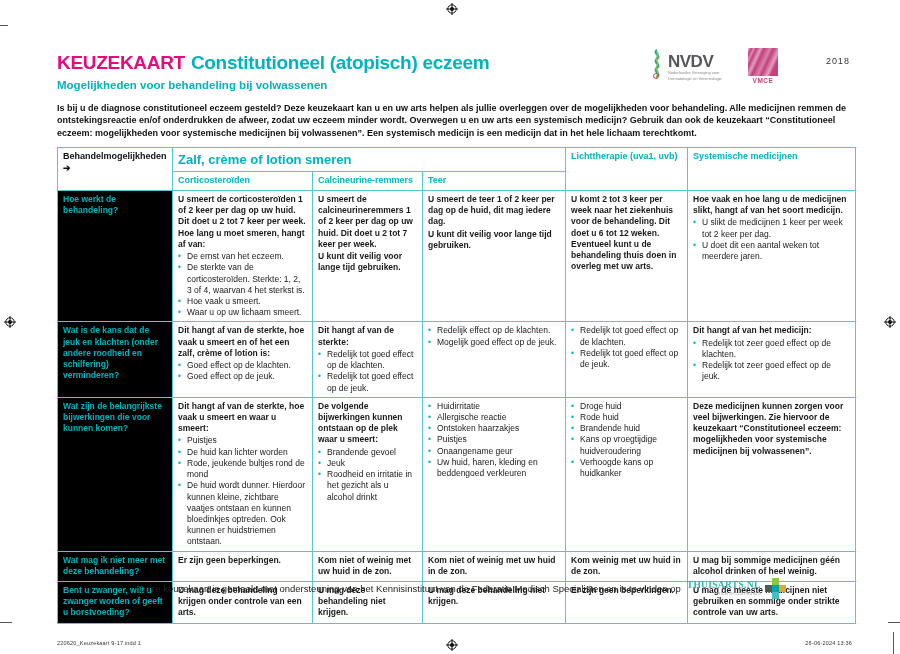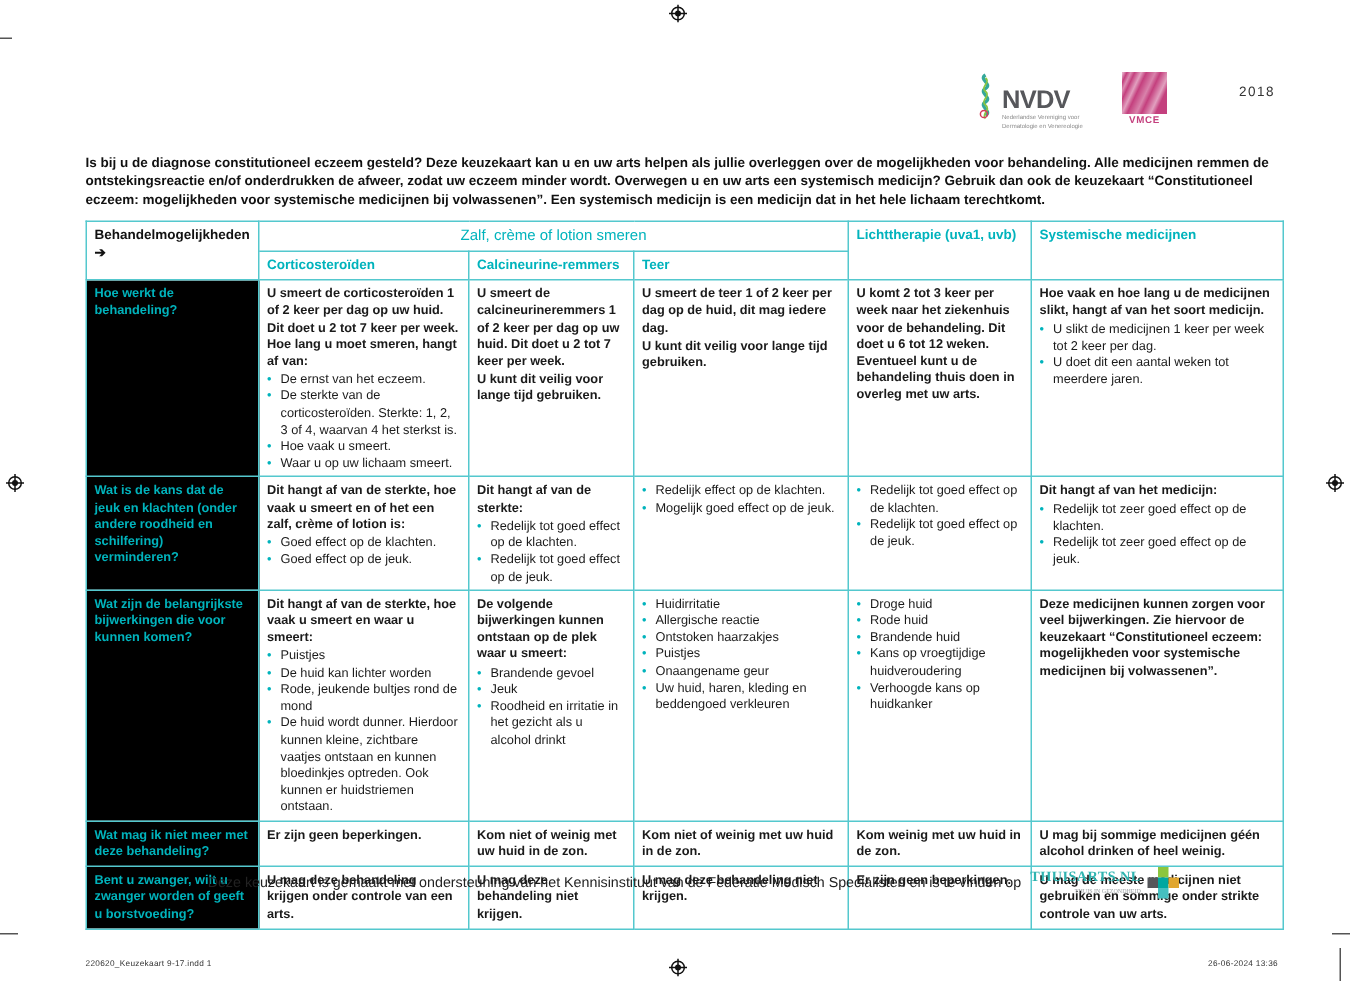--- a/index.html
+++ b/index.html
@@ -13,39 +13,39 @@
   .cropmark { position:absolute; background:#555; }
 
   
   .header { position:absolute; left:57px; top:52px; width:590px; }
   .title { font-size:19px; font-weight:bold; letter-spacing:-0.3px; }
   .title .brand { color:#e40b7d; margin-right:6px; }
   .title .rest { color:#00b3bc; }
   .subtitle { margin-top:5px; font-size:11.5px; font-weight:bold; color:#00b3bc; }
 
   .logos { position:absolute; left:648px; top:46px; width:210px; height:48px; }
-  .nvdv { position:absolute; left:0; top:2px; display:flex; align-items:flex-end; }
+  .nvdv { position:absolute; left:0; top:2px; display:flex; align-items:center; }
   .nvdv-text { margin-left:2px; }
   .nvdv-name { font-size:17px; font-weight:bold; color:#56575b; letter-spacing:-0.5px; line-height:1; }
   .nvdv-tag { font-size:4px; color:#8a8a8a; line-height:1.2; margin-top:1px; }
   .vmce { position:absolute; left:100px; top:2px; width:30px; }
   .vmce-box { width:30px; height:28px; background:#c4407e;
               background-image:linear-gradient(115deg, rgba(255,255,255,.55) 2%, transparent 8%, rgba(255,255,255,.4) 14%, transparent 20%, rgba(255,255,255,.5) 30%, transparent 38%, rgba(255,255,255,.35) 52%, transparent 60%, rgba(255,255,255,.5) 74%, transparent 82%);
   }
   .vmce-label { font-size:6.5px; font-weight:bold; color:#c4407e; text-align:center; letter-spacing:0.5px; margin-top:1px; }
   .year { position:absolute; left:178px; top:10px; font-size:9px; color:#333; letter-spacing:1px; }
 
   .intro { position:absolute; left:57px; top:102px; width:798px; font-size:9px; font-weight:bold; line-height:1.38; color:#111; }
 
   
   table.kz { position:absolute; left:57px; top:147px; width:798px; border-collapse:collapse; table-layout:fixed; }
   table.kz { border:1px solid #222; }
   table.kz td, table.kz th { border:1px solid #54c8ce; vertical-align:top; padding:3px 5px 3px 5px; font-size:8.5px; line-height:1.32; text-align:left; }
   table.kz .corner { font-size:9px; font-weight:bold; color:#111; background:#fff; }
-  table.kz .ghead { color:#00b3bc; font-weight:normal; font-size:10px; text-align:center; }
+  table.kz .ghead { color:#00b3bc; font-weight:bold; font-size:13px; }
   table.kz .chead { color:#00b3bc; font-weight:bold; font-size:9px; }
   thead tr.h1 { height:16px; }
   thead tr.h2 { height:17px; }
   tbody tr:nth-child(1) { height:122px; }
   tbody tr:nth-child(2) { height:67px; }
   tbody tr:nth-child(3) { height:137px; }
   tbody tr:nth-child(4) { height:26px; }
   tbody tr:nth-child(5) { height:36px; }
   td.qcell { background:#000000; color:#00b3bc; font-weight:bold; }
   table.kz p { margin:0 0 1px 0;font-weight:bold; }
@@ -110,20 +110,24 @@
         <circle cx="6" cy="6" r="2" fill="#111"></circle>
       </svg>
   </div>
 
   <div class="cropmark" style="left:0; top:622px; width:12px; height:1px;"></div>
   <div class="cropmark" style="left:888px; top:622px; width:12px; height:1px;"></div>
   <div class="cropmark" style="left:893px; top:632px; width:1px; height:22px;"></div>
   <div class="cropmark" style="left:0; top:25px; width:8px; height:1px;"></div>
 
   <div class="header">
+    <div class="title">
+      <span class="brand">KEUZEKAART</span><span class="rest">Constitutioneel (atopisch) eczeem</span>
+    </div>
+    <div class="subtitle">Mogelijkheden voor behandeling bij volwassenen</div>
   </div>
 
   <div class="logos">
     <div class="nvdv">
       <span>
         <svg width="18" height="34" viewBox="0 0 18 34">
           <path d="M9 2 C4 5, 14 8, 9 11 C4 14, 14 17, 9 20 C4 23, 14 26, 9 29" fill="none" stroke="#35a89a" stroke-width="2.2"></path>
           <path d="M9 4 C13 7, 5 10, 9 13 C13 16, 5 19, 9 22 C13 25, 6 28, 9 31" fill="none" stroke="#8bc540" stroke-width="1.2"></path>
           <circle cx="8" cy="28" r="2.4" fill="none" stroke="#d43d5a" stroke-width="1"></circle>
         </svg>

